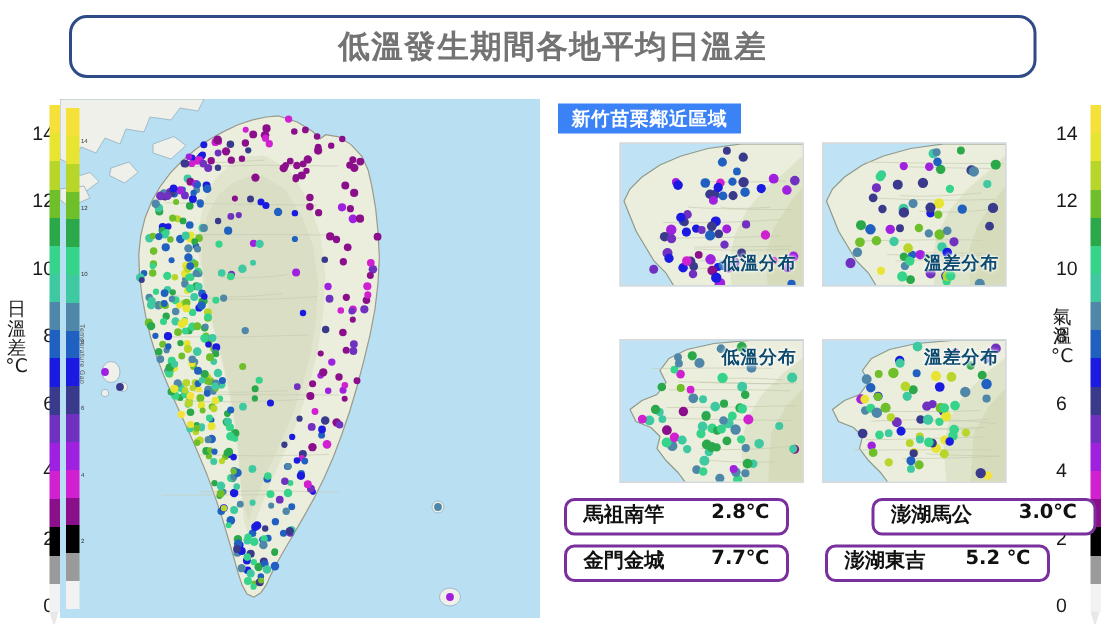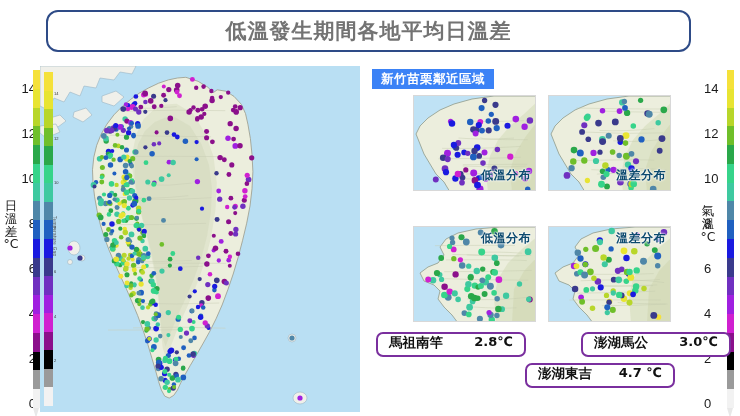--- a/index.html
+++ b/index.html
@@ -114,21 +114,21 @@
     font-size:13.5px;font-weight:bold;color:#111;
     font-family:"DejaVu Sans","Liberation Sans",sans-serif;
   }
   .infobox .vl{
     font-size:13px;font-weight:bold;color:#111;
     font-family:"DejaVu Sans","Liberation Sans",sans-serif;
   }
   #box0{left:14px;top:270px;}
   #box1{left:175px;top:270px;margin-left:44px;}
   #box2{left:14px;top:301px;}
-  #box3{left:163px;top:301px;}
+  #box3{left:188px;top:301px;}
 </style>
 </head>
 <body>
 
 <div id="root">
 
   <div class="title-box">
     <div class="title-text">低溫發生期間各地平均日溫差</div>
   </div>
 
@@ -1049,19 +1049,23 @@
     </div>
 
     <div class="infobox" id="box0">
       <span class="nm">馬祖南竿</span>
       <span class="vl">2.8℃</span>
     </div>
     <div class="infobox" id="box1">
       <span class="nm">澎湖馬公</span>
       <span class="vl">3.0℃</span>
     </div>
+    <div class="infobox" id="box2">
+      <span class="nm">金門金城</span>
+      <span class="vl">7.7℃</span>
+    </div>
     <div class="infobox" id="box3">
       <span class="nm">澎湖東吉</span>
-      <span class="vl">4.7 ℃</span>
+      <span class="vl">5.2 ℃</span>
     </div>
 
   </div>
 </div>
 
 </body></html>

